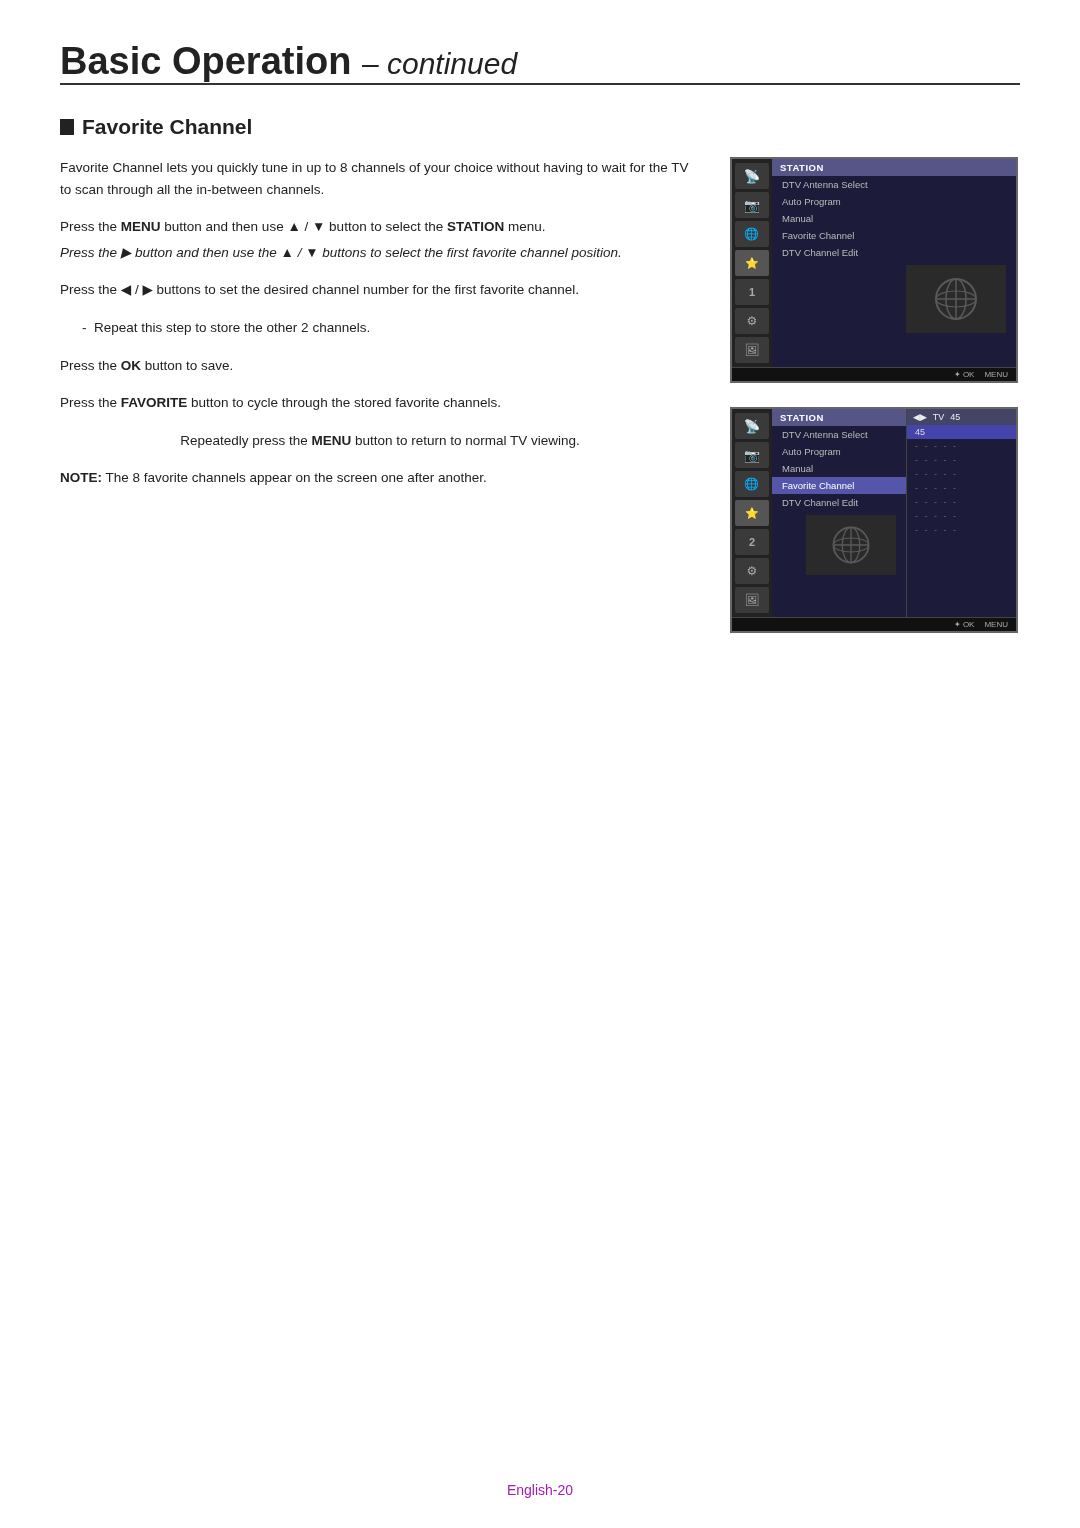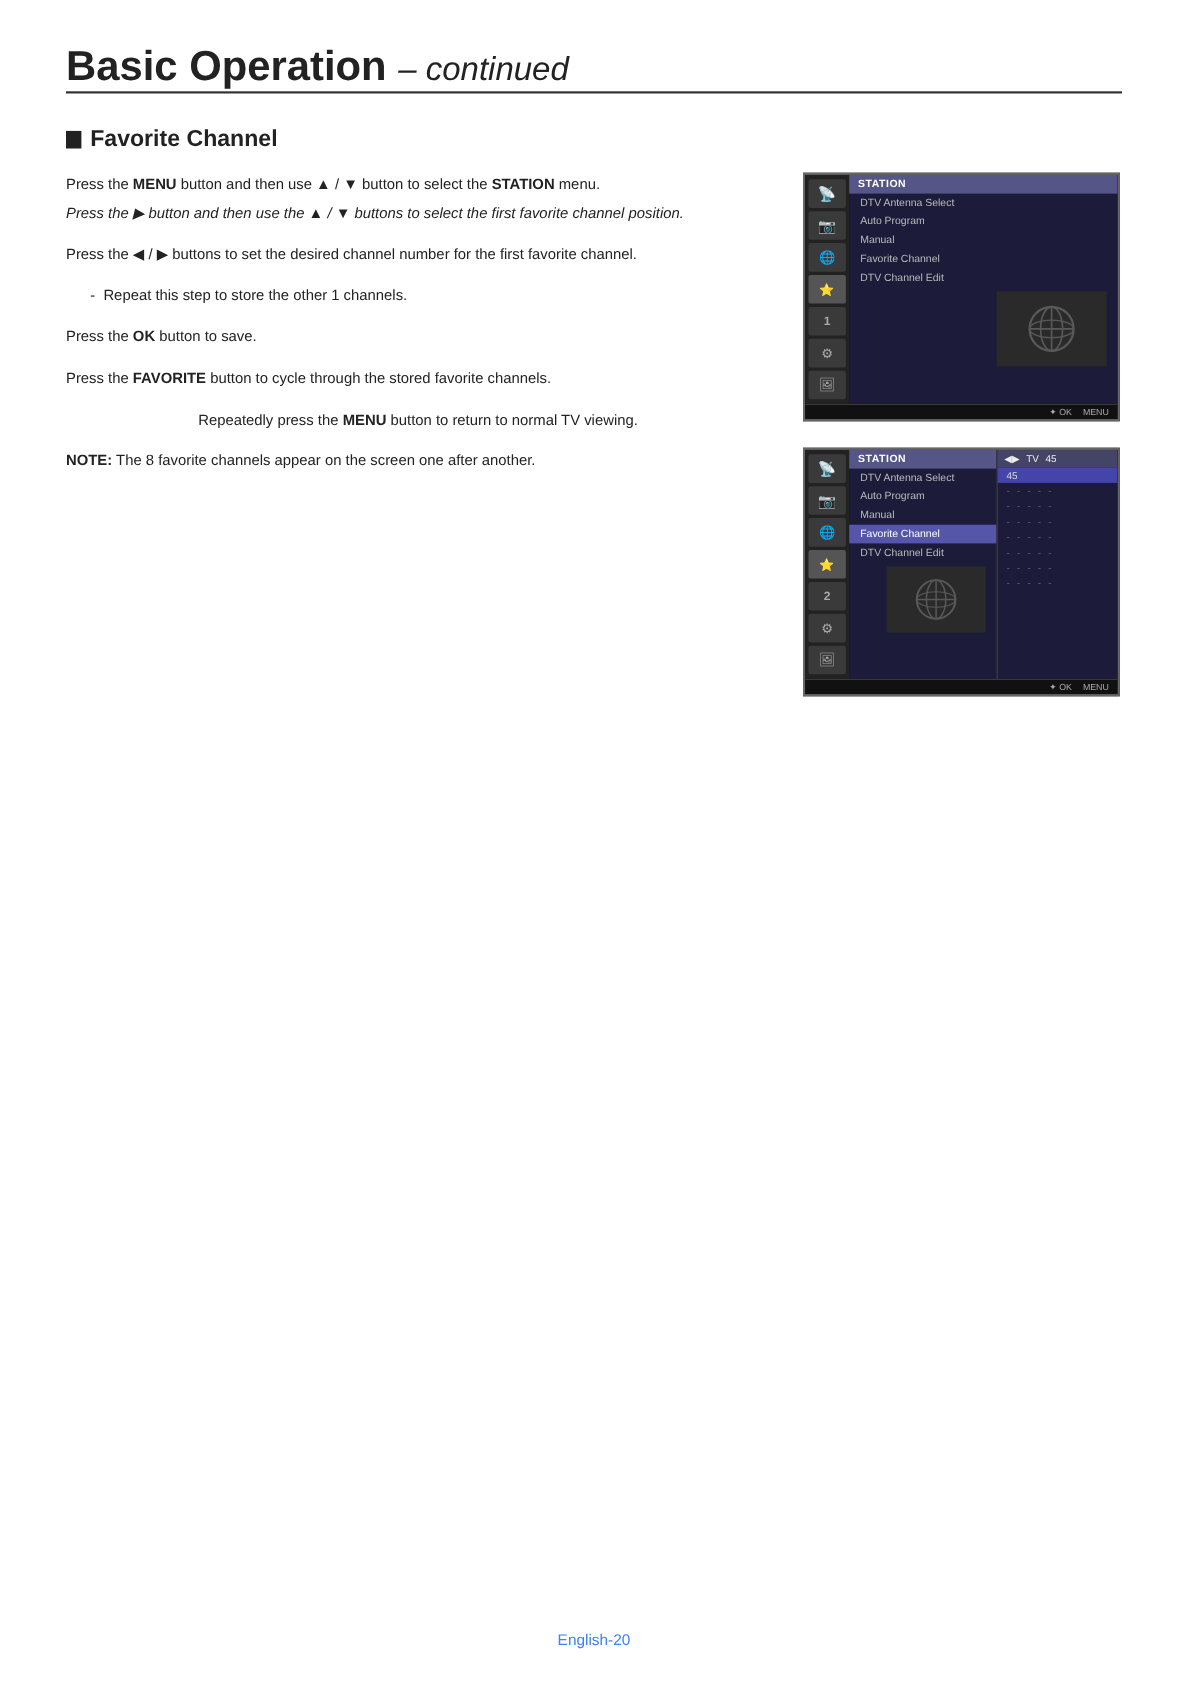--- a/index.html
+++ b/index.html
@@ -25,36 +25,39 @@
 
 <div style="display:flex; align-items:center; margin-bottom:18px;">
   <div style="width:14px; height:16px; background:#222; margin-right:8px; flex-shrink:0;"></div>
   <h2 style="font-size:21px; font-weight:bold; font-family:Arial,sans-serif;">Favorite Channel</h2>
 </div>
 
 <div style="display:flex; gap:30px; align-items:flex-start;">
 
   <div style="flex:1; line-height:1.6; font-size:13.5px; font-family:Arial,sans-serif;">
 
+    <p style="margin-bottom:16px;">
+      <span>Favorite Channel lets you quickly tune in up to 8 channels of your choice without having to wait for the TV to scan through all the in-between channels.</span>
+    </p>
 
     <p style="margin-bottom:4px;">
       Press the <b>MENU</b> button and then use ▲ / ▼ button to select the <b>STATION</b> menu.
     </p>
 
 
     <p style="margin-bottom:16px;font-style:italic;">
       Press the ▶ button and then use the ▲ / ▼ buttons to select the first favorite channel position.
     </p>
 
     <p style="margin-bottom:16px;">
       Press the ◀ / ▶ buttons to set the desired channel number for the first favorite channel.
     </p>
 
     <p style="margin-bottom:16px; padding-left:22px;">
-      -&nbsp;&nbsp;<span>Repeat this step to store the other 1 channels.</span>
+      -&nbsp;&nbsp;<span>Repeat this step to store the other 2 channels.</span>
     </p>
 
     <p style="margin-bottom:16px;">
       Press the <b>OK</b> button to save.
     </p>
 
     <p style="margin-bottom:16px;">
       Press the <b>FAVORITE</b> button to cycle through the stored favorite channels.
     </p>
 
@@ -168,15 +171,15 @@
       </div>
       <div style="background:#111; display:flex; justify-content:flex-end; padding:2px 8px; gap:10px; border-top:1px solid #444;">
         <span style="font-size:8px; color:#aaa;">✦ <span style="font-family:Arial;font-size:8px;color:#aaa;">OK</span></span>
         <span style="font-size:8px; color:#aaa; font-family:Arial;">MENU</span>
       </div>
     </div>
 
   </div>
 </div>
 
-<div style="position:absolute; bottom:30px; left:50%; transform:translateX(-50%); font-size:14px; color:#3b82f6; font-family:Arial;">
+<div style="position:absolute; bottom:30px; left:50%; transform:translateX(-50%); font-size:14px; color:#a21caf; font-family:Arial;">
   <span>English-20</span>
 </div>
 
 </body></html>

